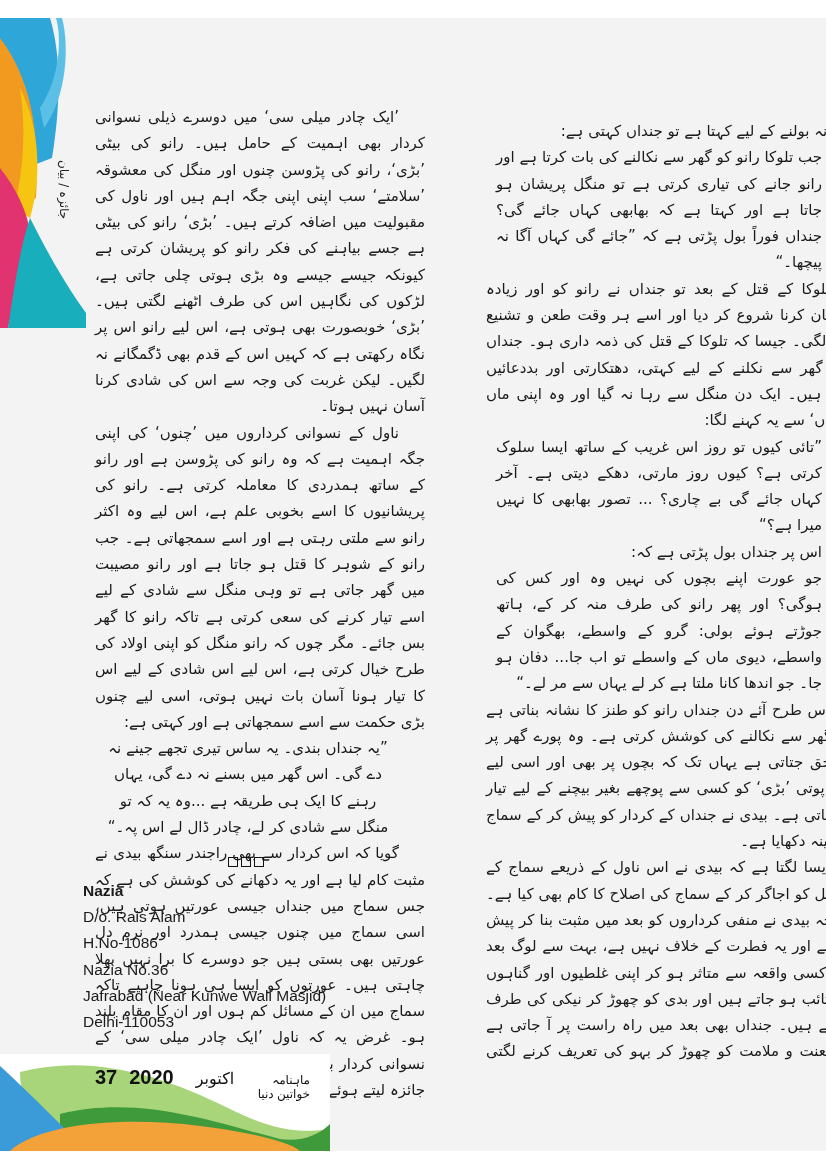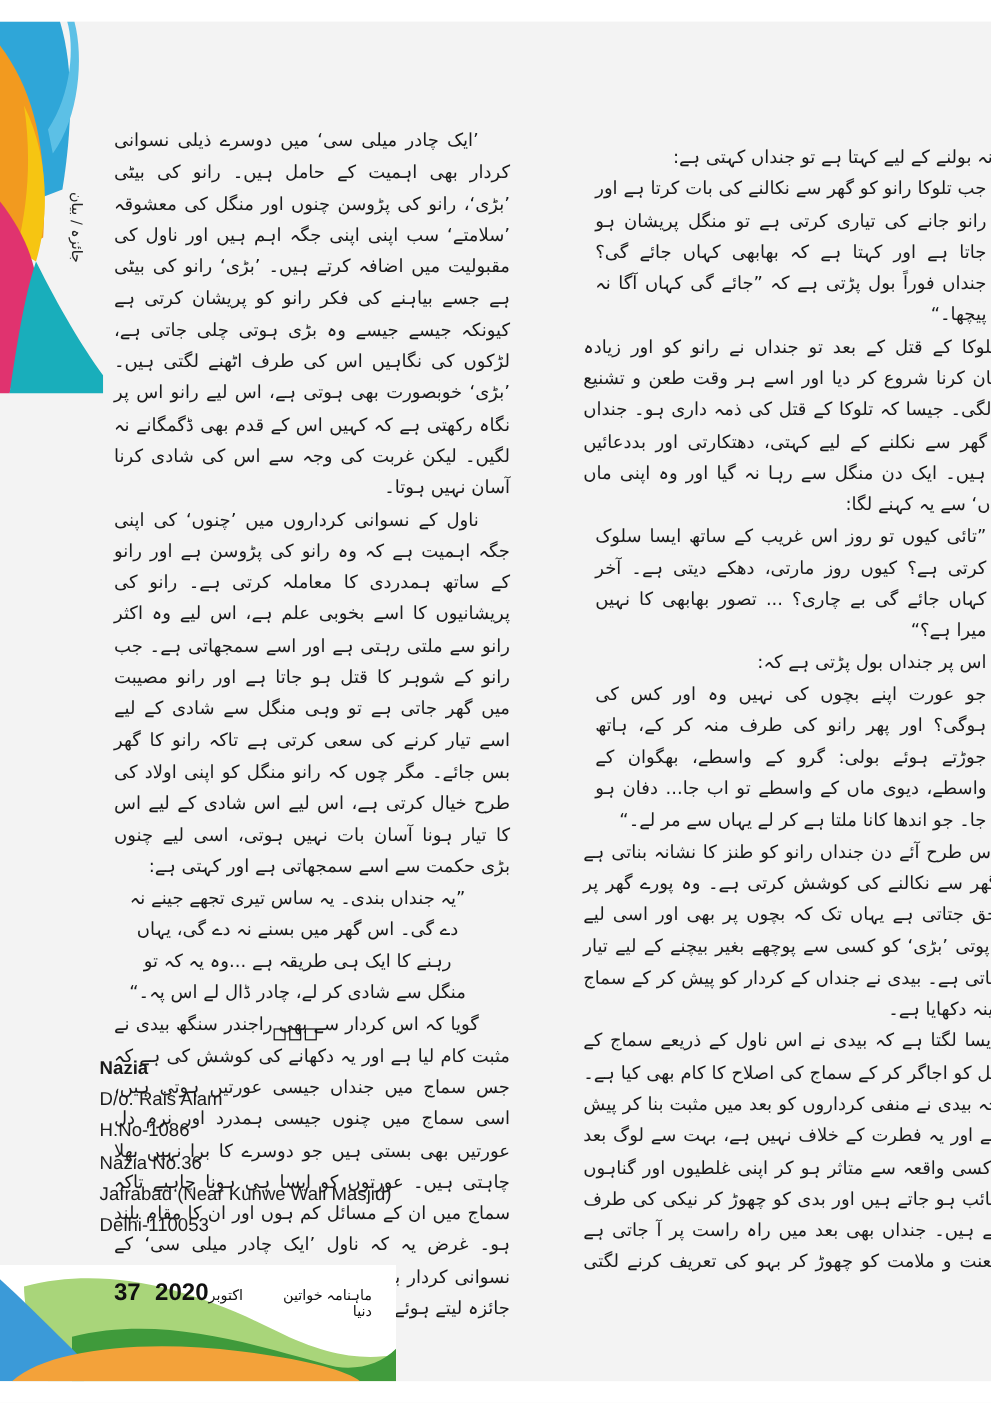--- a/index.html
+++ b/index.html
@@ -41,21 +41,21 @@
   }
   .address .name { font-weight: bold; }
   
   .footer-band { position: absolute; left: 0; top: 1054px; width: 330px; height: 97px; overflow: hidden; }
   .footer-text {
     position: absolute; left: 95px; top: 1066px; width: 215px; display: flex; align-items: baseline;
     font-family: "Liberation Sans", sans-serif; color: #111;
   }
   .footer-text .num { font-weight: bold; font-size: 20px; }
   .footer-text .page-no { margin-right: 12px; }
-  .footer-text .month { font-size: 12px; direction: rtl; }
+  .footer-text .month { margin-left: 22px; font-size: 16px; direction: rtl; }
   .footer-text .mag { margin-left: 16px; font-size: 12px; direction: rtl; }
 </style>
 </head>
 <body>
 
 <div class="page"></div>
 
 <svg class="ribbon" viewBox="0 0 86 310" preserveAspectRatio="none">
   <path d="M0,0 L50,0 C62,40 60,90 52,140 L0,160 Z" fill="#2fa6d8"></path>
   <path d="M0,20 C30,60 40,110 36,180 L0,200 Z" fill="#f29a1f"></path>

